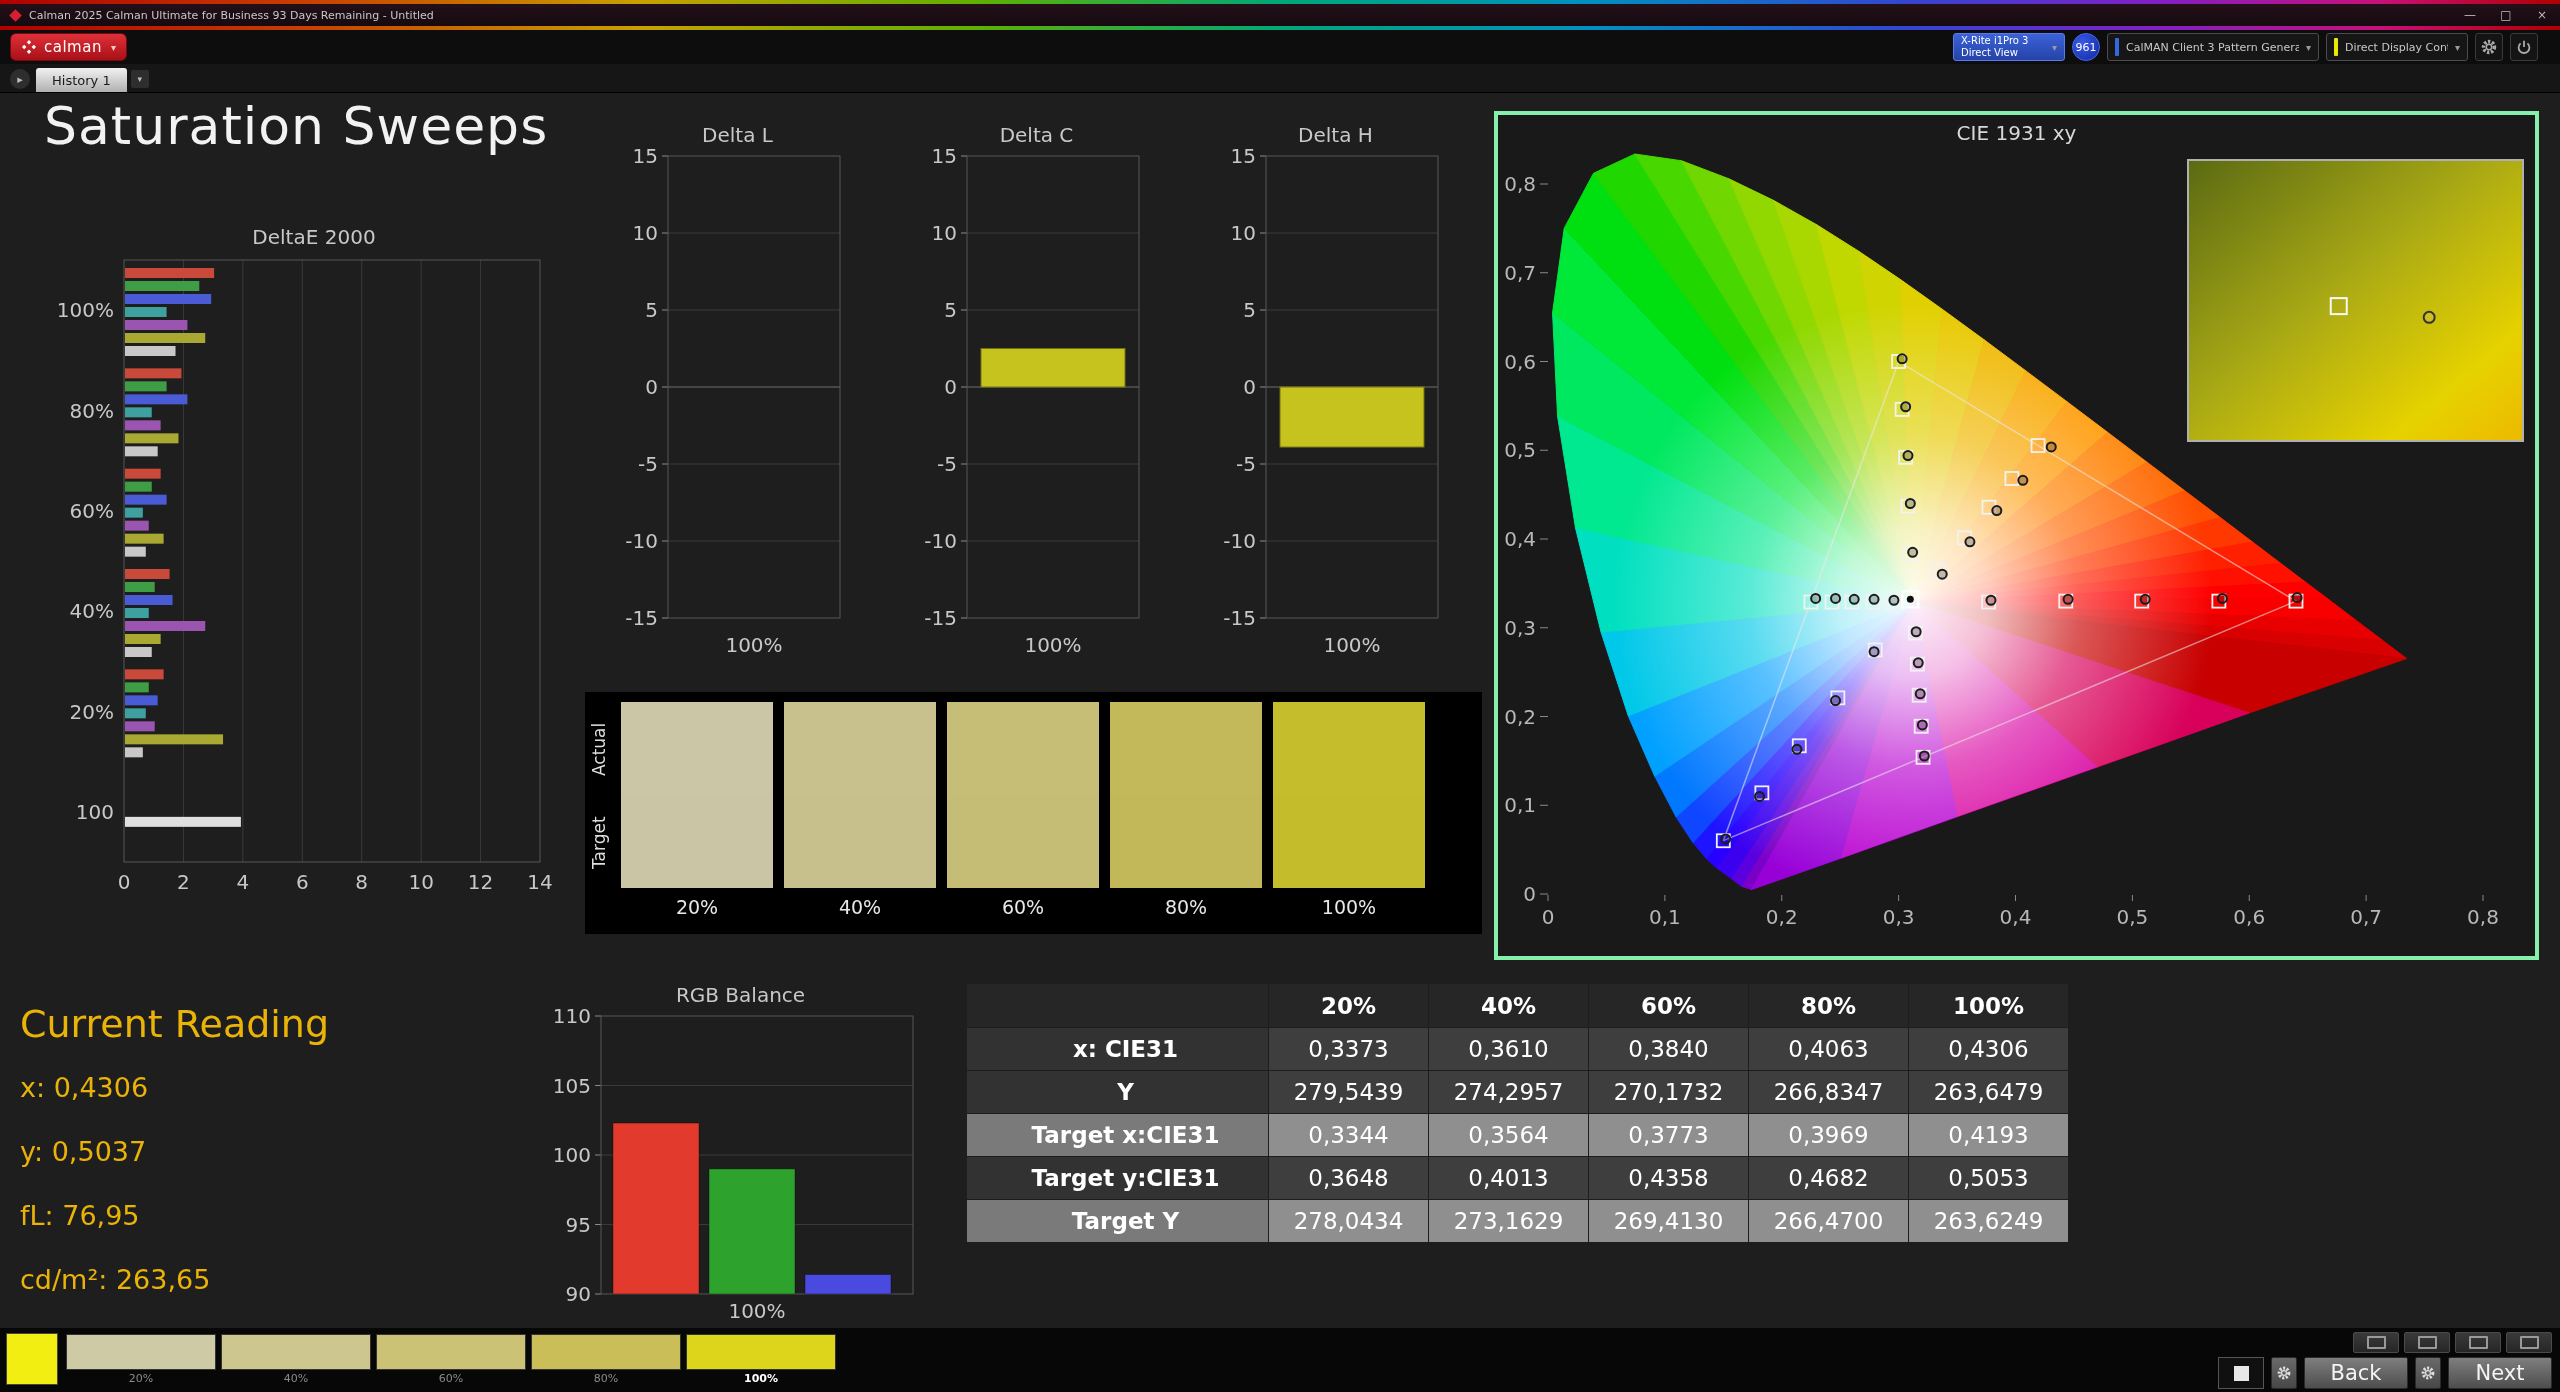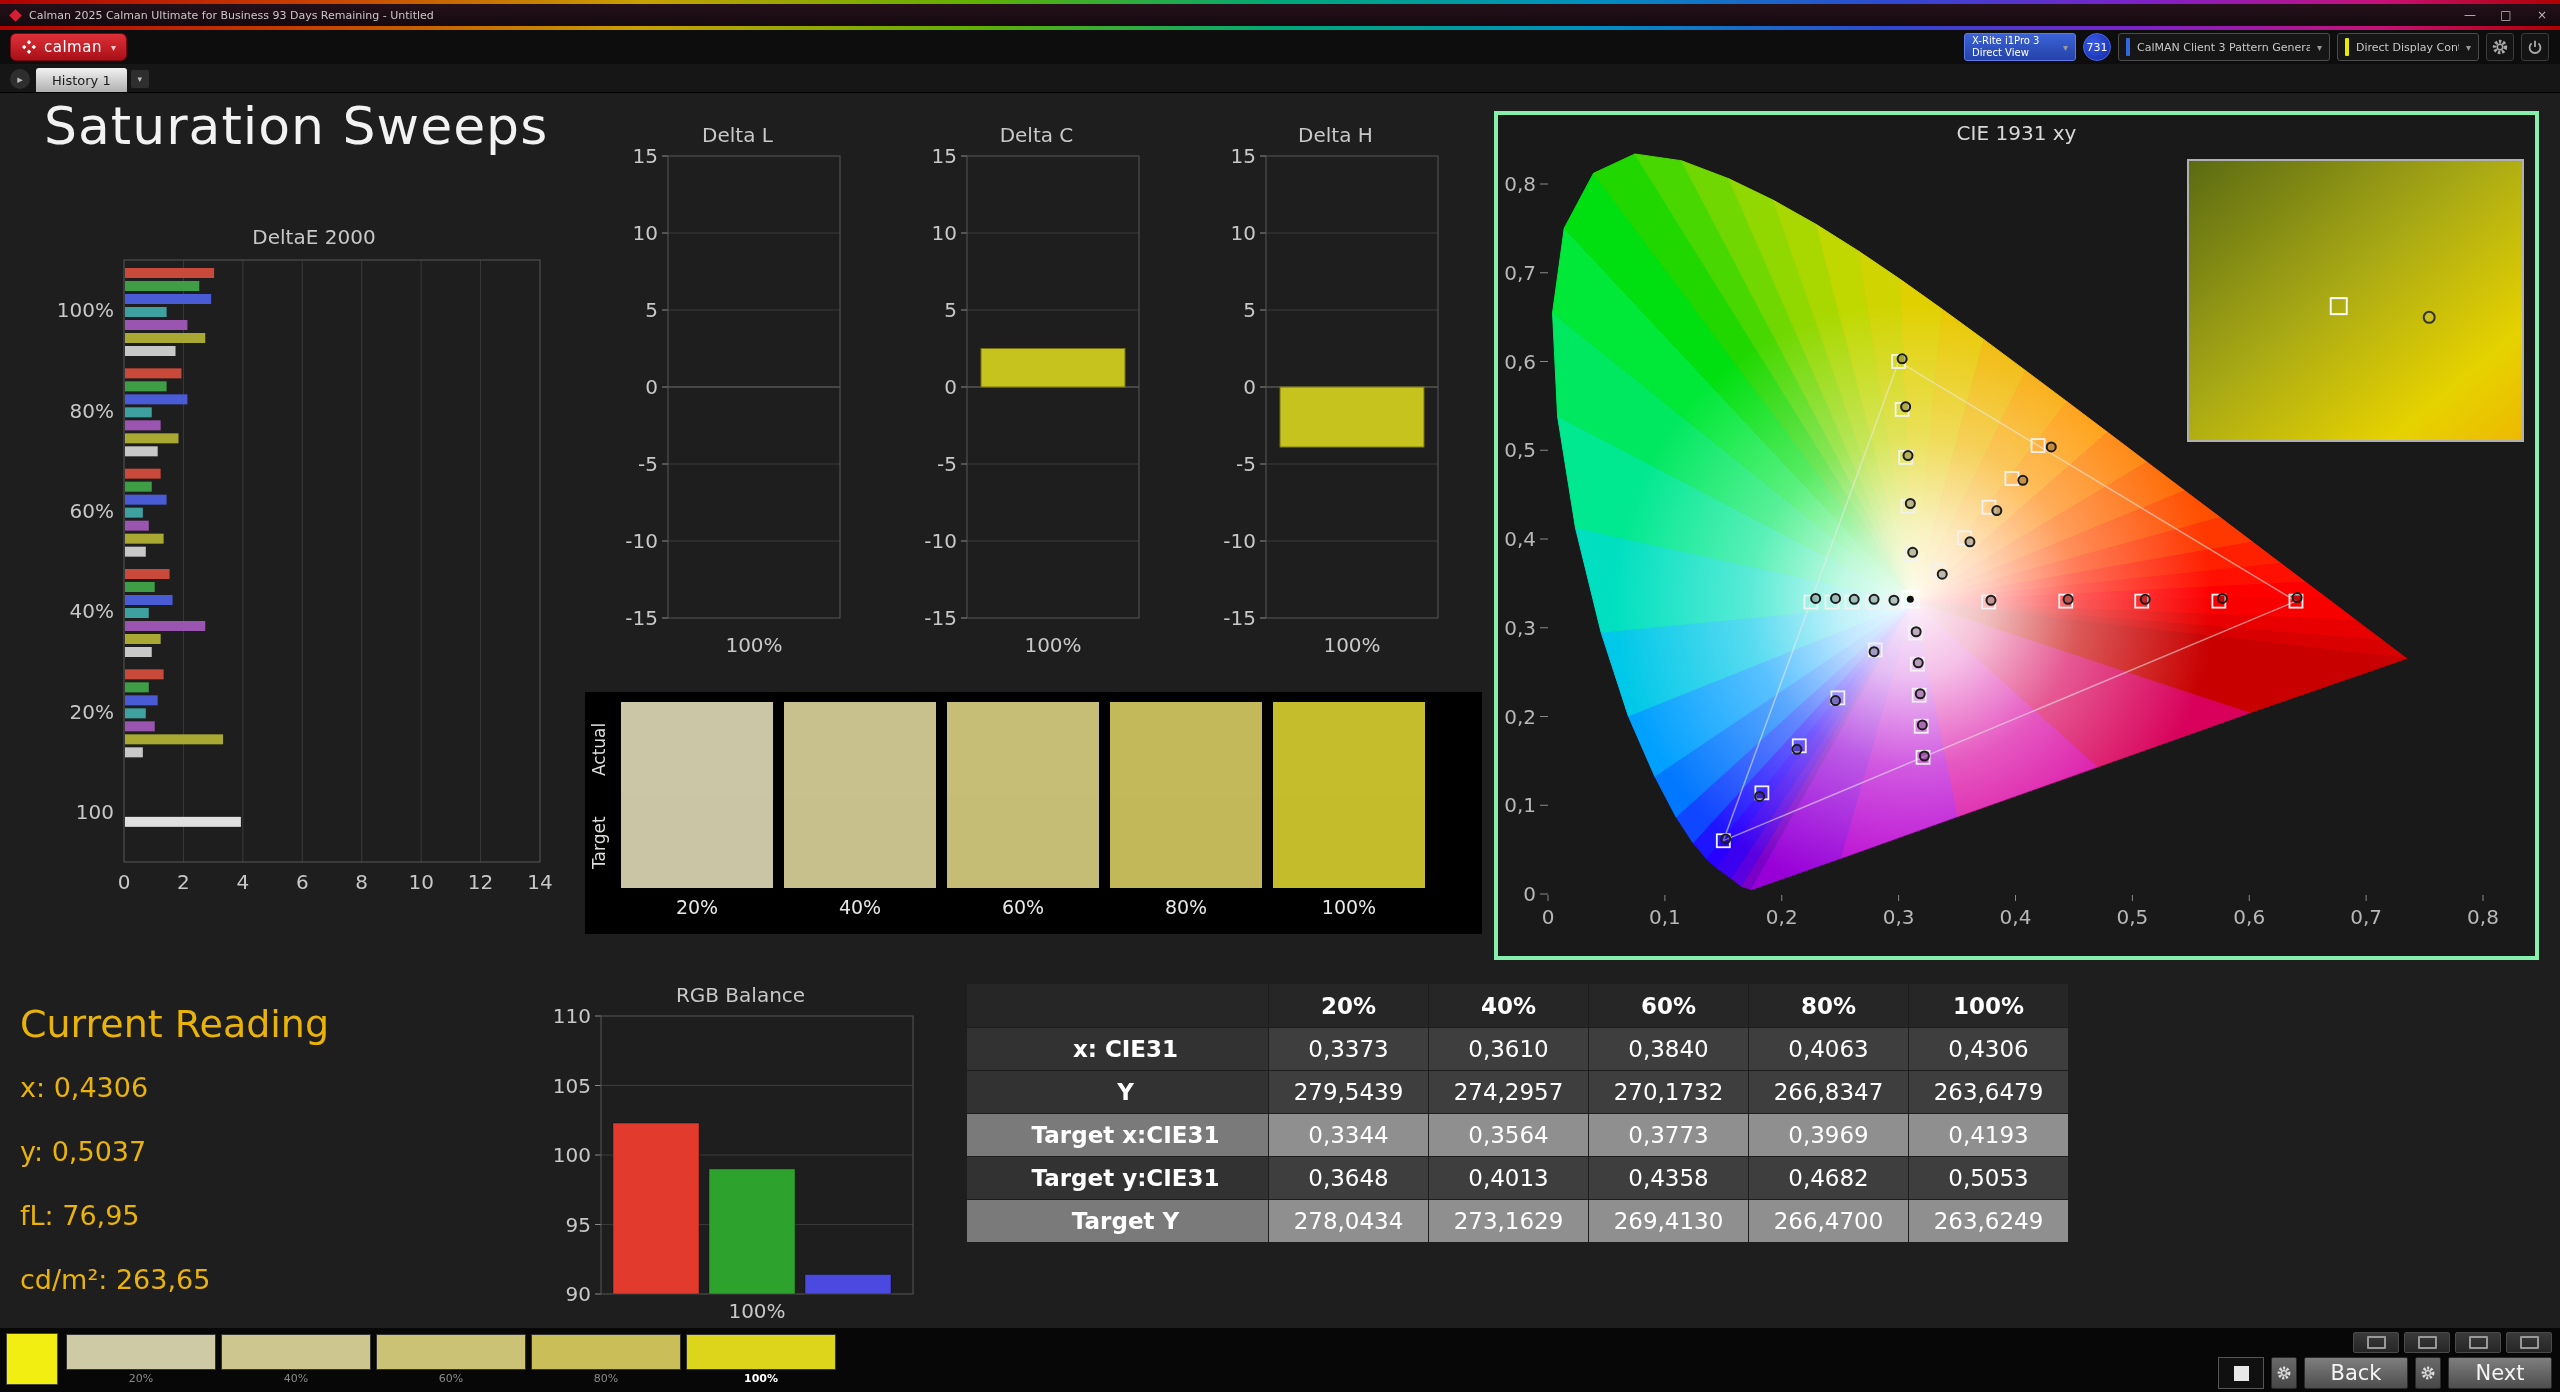--- a/index.html
+++ b/index.html
@@ -12,21 +12,21 @@
     display:flex;align-items:center;font-size:11px;color:#c8c8c8}
   .app-icon{width:9px;height:9px;background:#d42030;transform:rotate(45deg);margin:0 9px 0 11px;flex:0 0 auto}
   .title-text{white-space:nowrap}
   .win-controls{margin-left:auto;display:flex}
   .win-controls span{width:36px;text-align:center;font-size:12px;color:#bbb}
   .toolbar{position:absolute;left:0;top:30px;width:100%;height:34px;background:#0d0d0d;display:flex;align-items:center}
   .calman-btn{margin-left:10px;height:26px;background:linear-gradient(180deg,#e03038,#a81018);border-radius:6px;
     display:flex;align-items:center;padding:0 10px;gap:7px;border:1px solid #780810}
   .calman-text{color:#fff;font-weight:normal;font-size:15px;letter-spacing:.5px}
   .calman-btn .dd-arrow{color:#ffc8c8;font-size:10px;margin-left:2px}
-  .toolbar-right{margin-left:auto;margin-right:11px;display:flex;align-items:center;gap:7px}
+  .toolbar-right{margin-left:auto;margin-right:22px;display:flex;align-items:center;gap:7px}
   .dd{height:28px;background:#161616;border:1px solid #4c4c4c;border-radius:3px;display:flex;align-items:center;
       padding:0 7px;gap:7px;color:#c8c8c8;font-size:11px;white-space:nowrap;box-sizing:border-box}
   .dd-blue{background:linear-gradient(180deg,#3b62d8,#2543a8);border-color:#5a7ae8;color:#fff;width:112px}
   .dd-lines{display:flex;flex-direction:column;line-height:12px;font-size:10px;overflow:hidden}
   .dd-text{overflow:hidden}
   .dd-arrow{color:#9a9a9a;font-size:10px;margin-left:auto}
   .dd-ind{width:4px;height:18px;border-radius:1px;flex:0 0 auto}
   .dd-ind.blue{background:#3468e0}
   .dd-ind.yellow{background:#e8e800}
   .badge{width:28px;height:28px;border-radius:50%;background:radial-gradient(circle at 35% 35%,#3a5ae8,#1028a0);
@@ -121,21 +121,21 @@
     <span class="dd-arrow">▾</span>
   </div>
   <div class="toolbar-right">
     <div class="dd dd-blue">
       <div class="dd-lines">
         <span>X-Rite i1Pro 3</span>
         <span>Direct View</span>
       </div>
       <span class="dd-arrow">▾</span>
     </div>
-    <div class="badge">731</div>
+    <div class="badge">961</div>
     <div class="dd" style="width:212px">
       <span class="dd-ind blue"></span>
       <span class="dd-text">CalMAN Client 3 Pattern Generator</span>
       <span class="dd-arrow">▾</span>
     </div>
     <div class="dd" style="width:142px">
       <span class="dd-ind yellow"></span>
       <span class="dd-text">Direct Display Control</span>
       <span class="dd-arrow">▾</span>
     </div>

